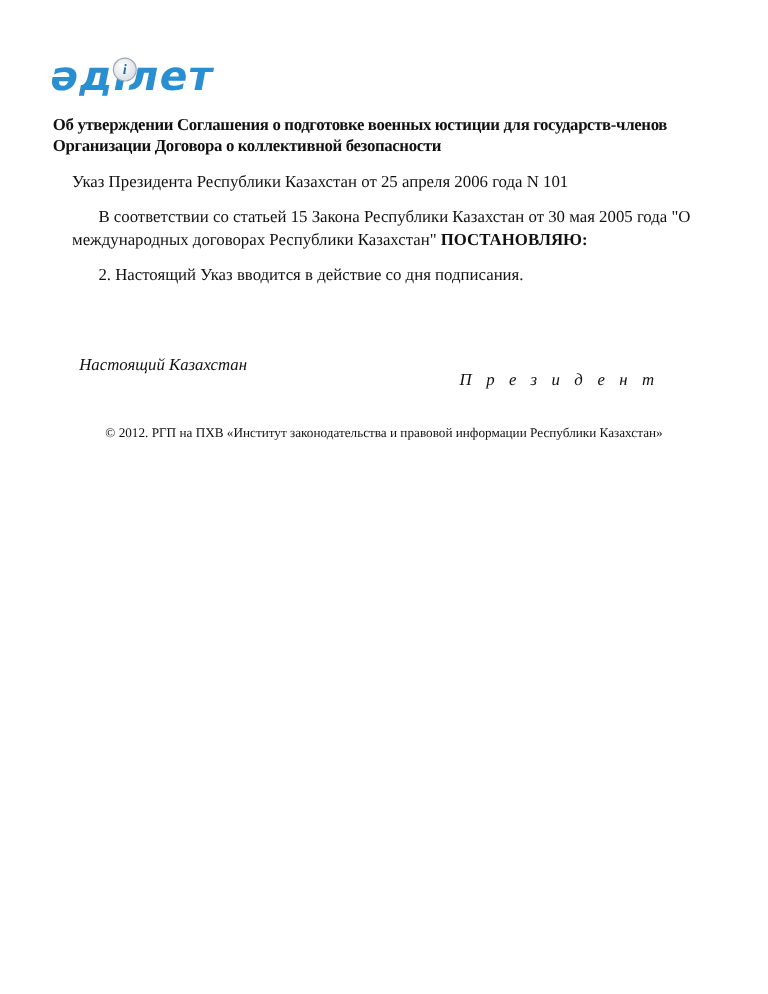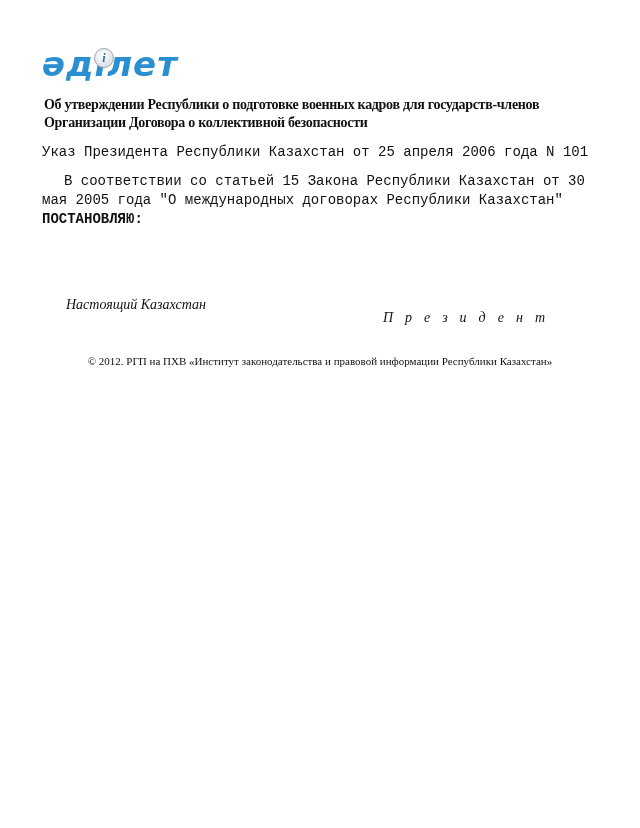--- a/index.html
+++ b/index.html
@@ -5,42 +5,43 @@
   html, body { margin:0; padding:0; background:#ffffff; }
   body { width:640px; height:828px; position:relative; overflow:hidden;
          font-family:"Liberation Serif", "DejaVu Serif", serif; color:#111; }
   .logo { position:absolute; left:42px; top:44px; height:40px; width:140px; }
   .logo-text { font-family:"DejaVu Sans", sans-serif; font-size:34px; font-weight:bold; font-style:italic;
                color:#2a8fd0; letter-spacing:1px; line-height:40px; position:absolute; left:0; top:0; }
   .logo-badge { position:absolute; left:52px; top:4px; width:18px; height:18px; border-radius:50%;
                 background:radial-gradient(circle at 40% 35%, #ffffff, #cfd6dc); border:1px solid #9aa6b0;
                 font-size:12px; font-style:italic; font-weight:bold; color:#1f6fb2; text-align:center; line-height:18px; }
   .title { position:absolute; left:44px; top:96px; width:560px; font-size:14px; font-weight:bold; line-height:18px; letter-spacing:-0.3px; }
-  .body { position:absolute; left:42px; top:143px; width:560px; font-size:14px; line-height:19px;font-family:Liberation Mono, monospace; }
+  .body { position:absolute; left:60px; top:143px; width:560px; font-size:14px; line-height:19px; }
   .p { margin:0; }
   .indent { text-indent:22px;margin-top:10px; }
   .indent2 { text-indent:32px; text-align:justify; }
   .bold { font-weight:bold; }
   .pres { position:absolute; left:383px; top:278px; font-size:14px; font-style:italic; letter-spacing:12px;margin-top:32px; }
   .rk { position:absolute; left:66px; top:297px; font-size:14px; font-style:italic; }
   .footer { position:absolute; left:44px; top:353px; width:552px; text-align:center; font-size:11px; line-height:16px; }
 </style>
 </head>
 <body>
 
 <div class="logo">
   <span class="logo-text">әділет</span>
   <span class="logo-badge">i</span>
 </div>
 
-<div class="title">Об утверждении Республики о подготовке военных кадров для государств-членов Организации Договора о коллективной безопасности</div>
+<div class="title">Об утверждении Соглашения о подготовке военных юстиции для государств-членов Организации Договора о коллективной безопасности</div>
 
 <div class="body">
   <p class="p">Указ Президента Республики Казахстан от 25 апреля 2006 года N 101</p>
   <p class="p indent"><span>В соответствии со  статьей 15  Закона Республики Казахстан от 30 мая 2005 года "О международных договорах Республики Казахстан" </span><span class="bold">ПОСТАНОВЛЯЮ:</span></p>
+  <p class="p indent">2. Настоящий Указ вводится в действие со дня подписания.</p>
 </div>
 
 <div class="pres">Президент</div>
 <div class="rk">Настоящий Казахстан</div>
 
 <div class="footer">
   <div>© 2012. РГП на ПХВ «Институт законодательства и правовой информации Республики Казахстан»</div>
 </div>
 
 </body></html>

